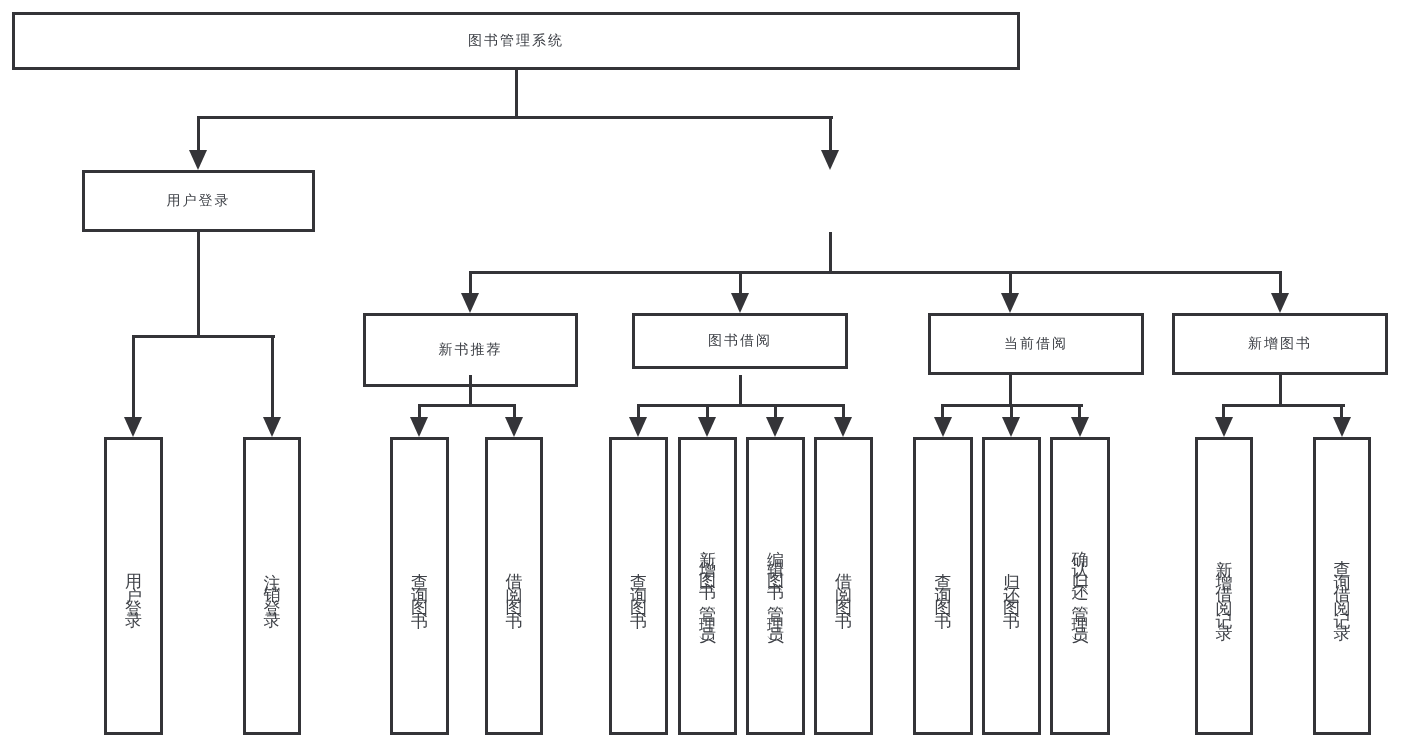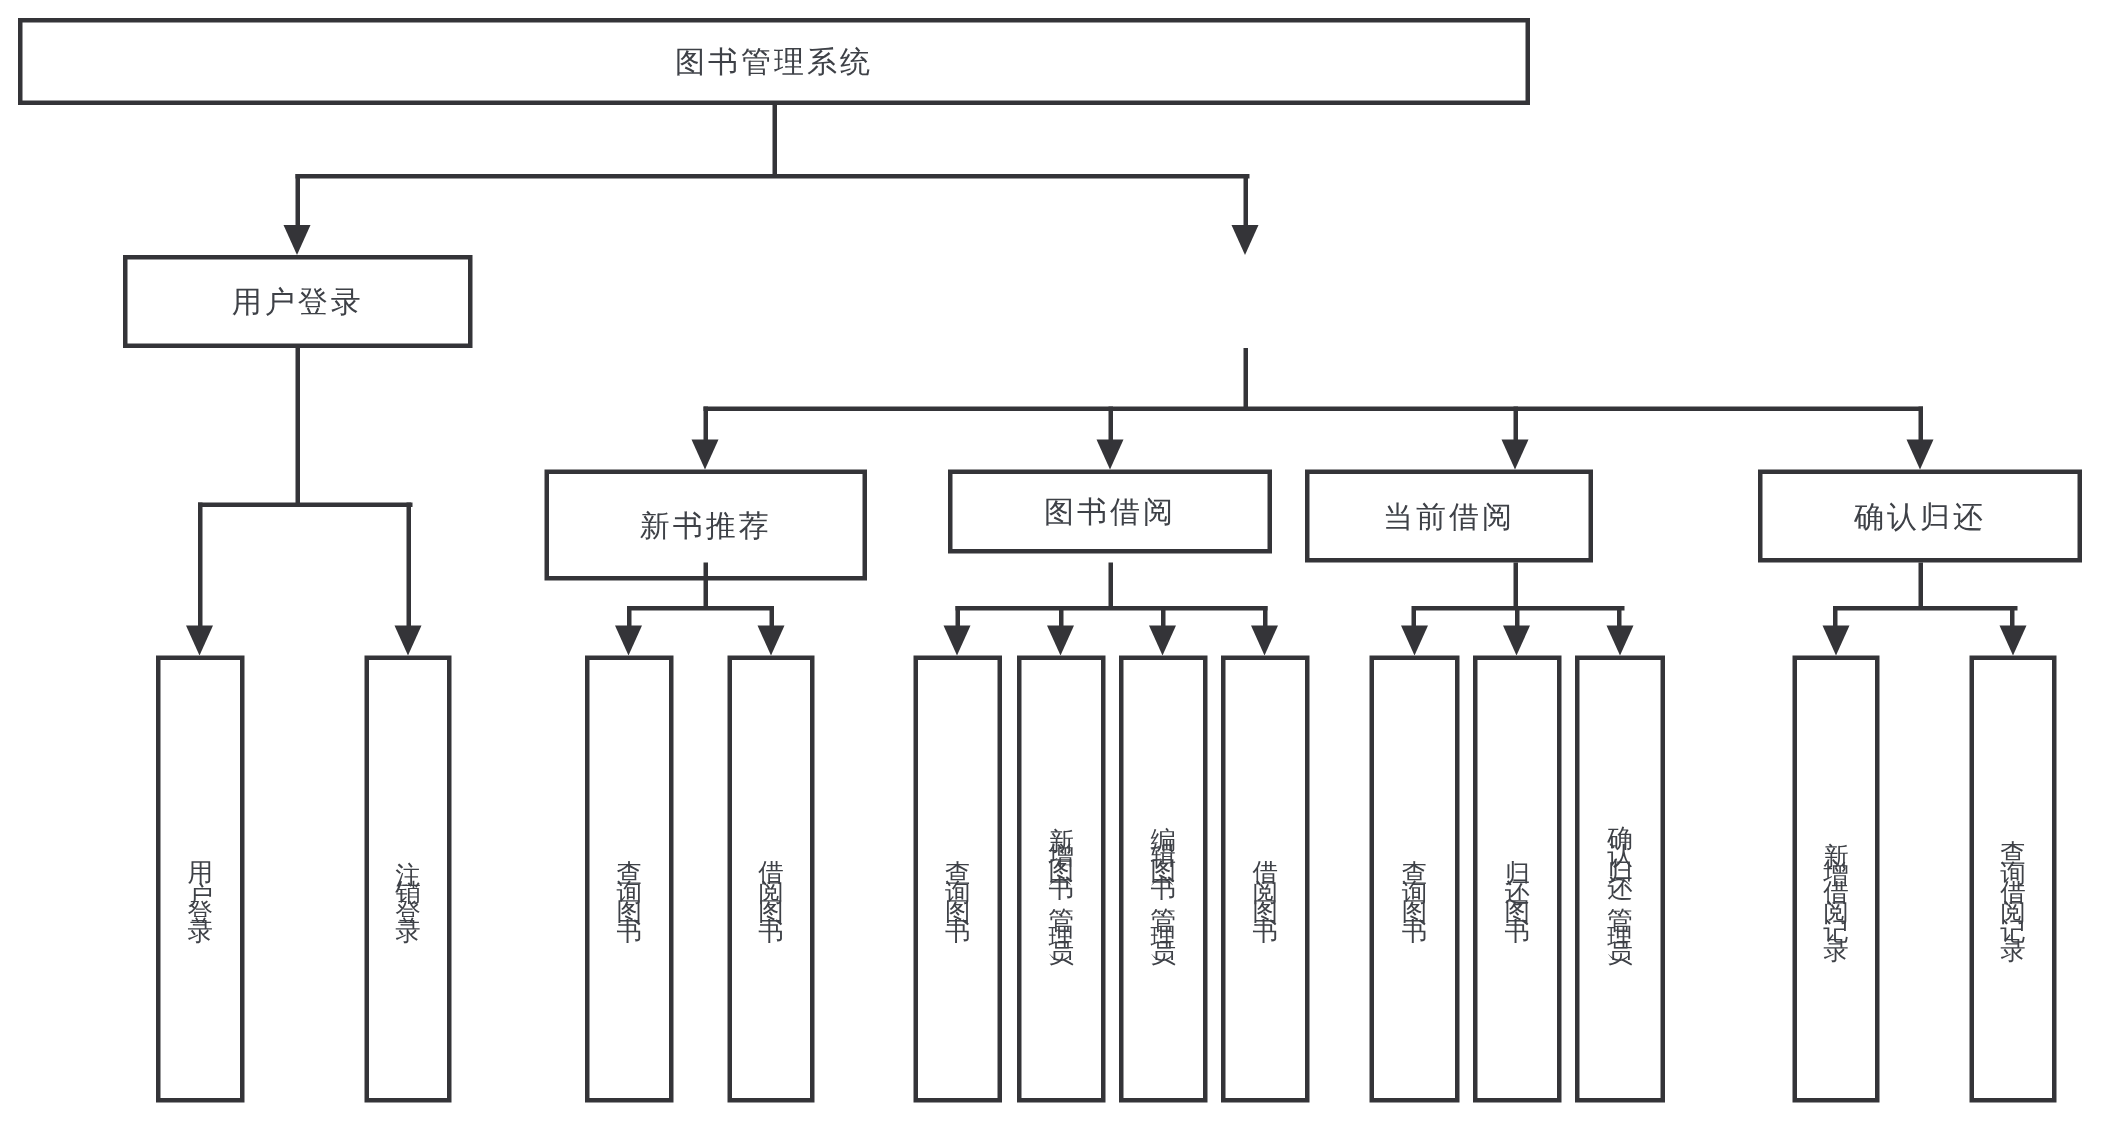--- a/index.html
+++ b/index.html
@@ -21,21 +21,21 @@
   .box {
     position: absolute;
     box-sizing: border-box;
     border: 3px solid var(--line);
     background: #fff;
     display: flex;
     align-items: center;
     justify-content: center;
   }
   .hbox .lbl {
-    font-size: 20px;
+    font-size: 14px;
     letter-spacing: 2px;
     white-space: nowrap;
     font-family: Liberation Serif, serif;
   }
   .vbox .lbl {
     writing-mode: vertical-rl;
     text-orientation: mixed;
     font-size: 17px;
     line-height: 1;
     letter-spacing: 13px;
@@ -99,25 +99,25 @@
   <div class="a" style="left:1001px;top:293px"></div>
   <div class="v" style="left:1279px;top:271px;height:24px"></div>
   <div class="a" style="left:1271px;top:293px"></div>
 
   <div class="box hbox" style="left:363px;top:313px;width:215px;height:74px">
     <span class="lbl">新书推荐</span>
   </div>
   <div class="box hbox" style="left:632px;top:313px;width:216px;height:56px">
     <span class="lbl">图书借阅</span>
   </div>
-  <div class="box hbox" style="left:870px;top:313px;width:192px;height:62px">
+  <div class="box hbox" style="left:928px;top:313px;width:216px;height:62px">
     <span class="lbl">当前借阅</span>
   </div>
   <div class="box hbox" style="left:1172px;top:313px;width:216px;height:62px">
-    <span class="lbl">确认归还</span>
+    <span class="lbl">新增图书</span>
   </div>
 
   <div class="v" style="left:469px;top:375px;height:31px"></div>
   <div class="h" style="left:418px;top:404px;width:98px"></div>
   <div class="v" style="left:418px;top:404px;height:15px"></div>
   <div class="a" style="left:410px;top:417px"></div>
   <div class="v" style="left:513px;top:404px;height:15px"></div>
   <div class="a" style="left:505px;top:417px"></div>
 
   <div class="v" style="left:739px;top:375px;height:31px"></div>

